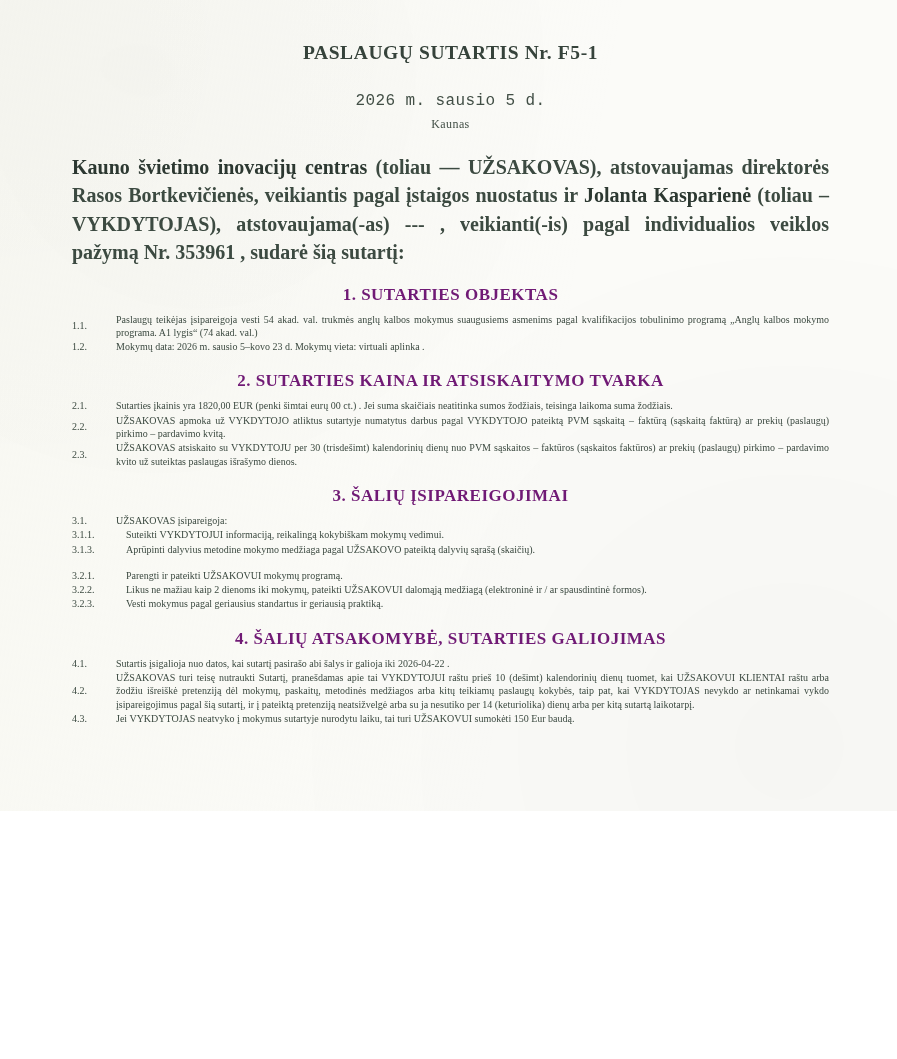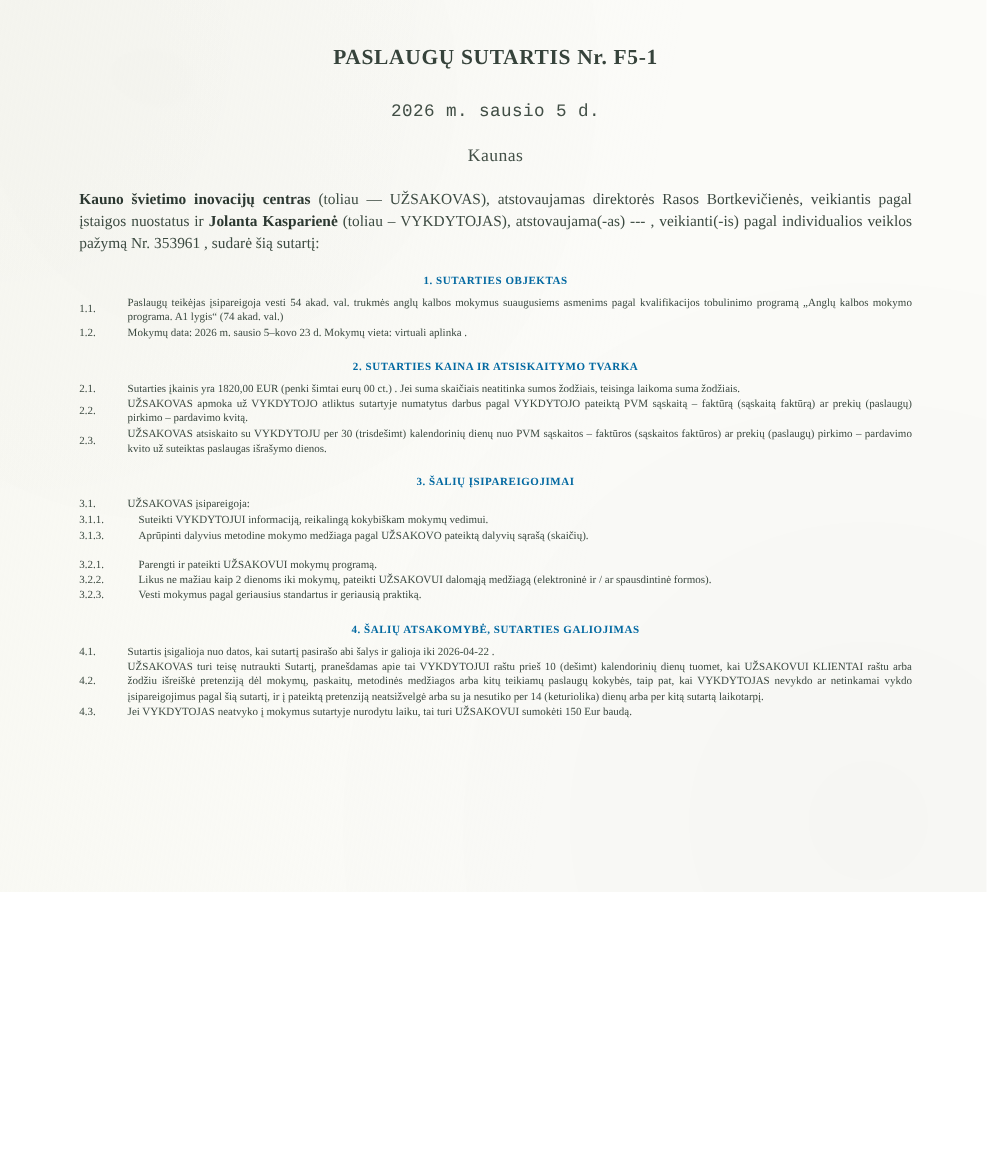--- a/index.html
+++ b/index.html
@@ -45,41 +45,42 @@
   .date-line {
     text-align: center;
     font-size: 16px;
     margin-top: 28px;
     letter-spacing: 0.4px;
     color: #424f46;
     font-family: Liberation Mono, monospace;
   }
   .city-line {
     text-align: center;
-    font-size: 16px;
-    margin-top: 23px;
+    font-size: 12px;
+    margin-top: 7px;
     letter-spacing: 0.4px;
     color: #424f46;
   }
   .preamble {
     margin-top: 21px;
-    font-size: 14px;
+    font-size: 20px;
     text-align: justify;
     line-height: 1.42;
     color: #3c4a41;
+    font-weight: bold;
   }
   .preamble b {
     color: #2c3831;
   }
   .section-head {
     text-align: center;
     font-weight: bold;
-    font-size: 10px;
+    font-size: 17px;
     letter-spacing: 0.5px;
-    color: #0369a1;
+    color: #701a75;
     margin: 18px 0 8px 0;
   }
   .clause {
     display: flex;
     font-size: 10px;
     line-height: 1.33;
     color: #3c4a41;
     margin-bottom: 1px;
     align-items: center;
   }

